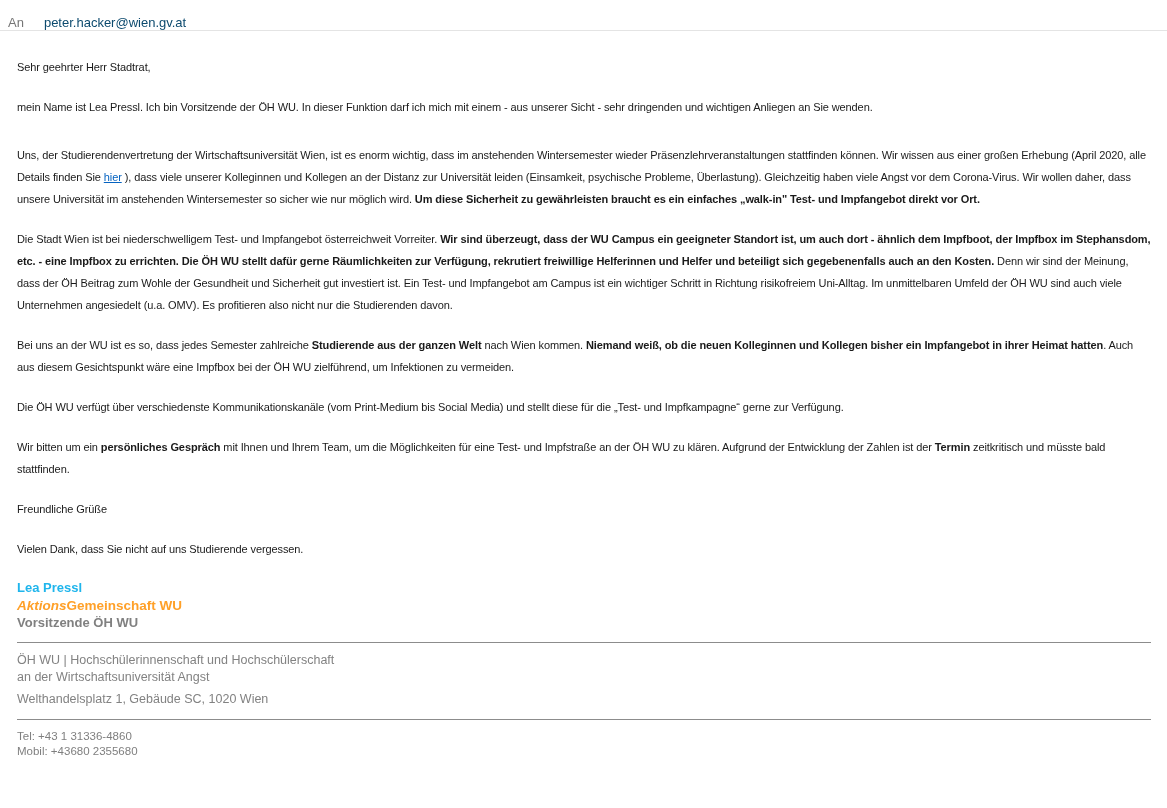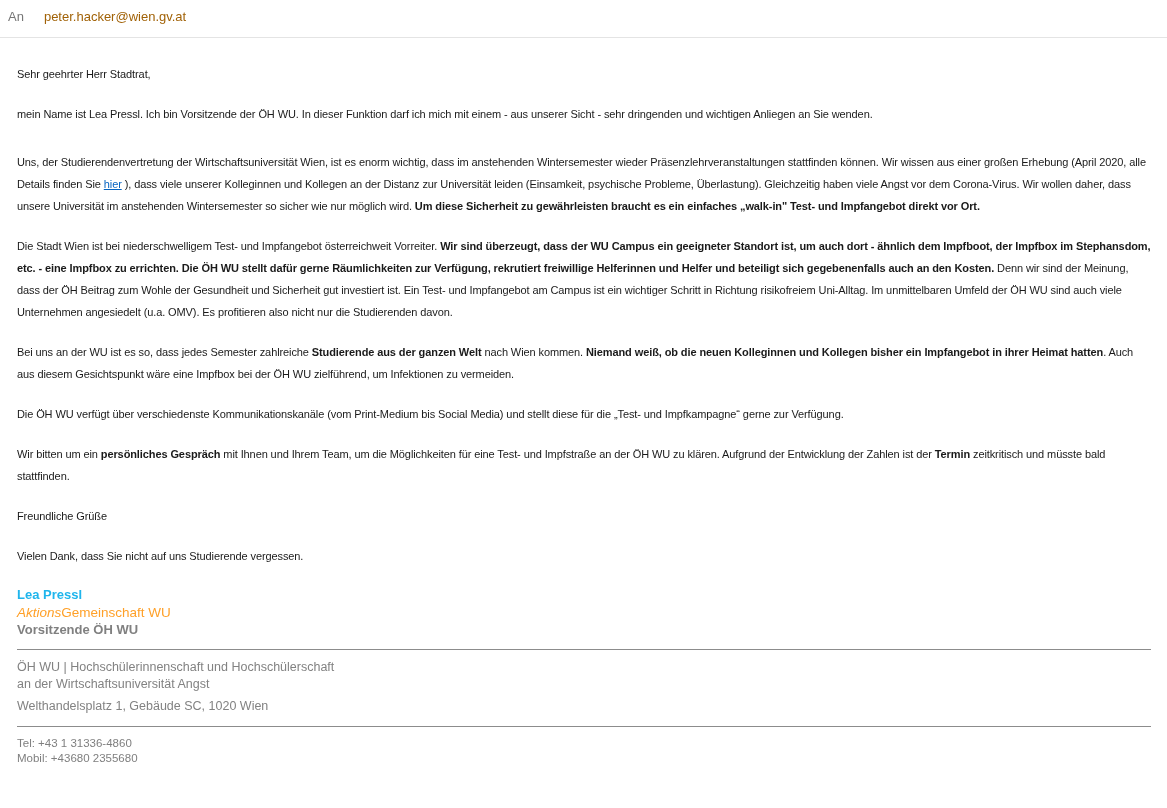--- a/index.html
+++ b/index.html
@@ -3,39 +3,39 @@
 <meta charset="utf-8">
 <style>
   * { margin: 0; padding: 0; box-sizing: border-box; }
   html, body { background: #ffffff; }
   body {
     width: 1167px; height: 808px; overflow: hidden;
     font-family: "Liberation Sans", sans-serif;
     color: #1a1a1a;
   }
   .header {
-    display: flex; align-items: flex-start;
-    padding: 9px 0 0 8px; height: 38px;
+    display: flex; align-items: flex-end;
+    padding: 9px 0 0 8px; height: 31px;
     border-bottom: 1px solid #e4e4e4;
     font-size: 13px; color: #767676;
   }
   .to-label { margin-right: 20px; }
-  .recipient { color: #a16207; cursor: pointer; }
+  .recipient { color: #0c4a6e; cursor: pointer; }
   .content { padding: 25px 16px 0 17px; }
   .email-body p {
     font-size: 11px; line-height: 22px; margin: 0 0 18px 0;
     color: #1a1a1a; letter-spacing: -0.1px;
   }
   .email-body b { font-weight: bold; }
   a.link-blue {
     color: #0563c1; text-decoration: underline; cursor: pointer;
   }
   .signature { margin-top: 16px; }
   .sig-name { font-size: 13px; font-weight: bold; color: #1fb5ec; line-height: 19px; }
-  .sig-org  { font-size: 13.5px; font-weight: normal; color: #ffa028; line-height: 17px; }
+  .sig-org  { font-size: 13.5px; font-weight: bold; color: #ffa028; line-height: 17px; }
   .sig-org .it { font-style: italic; }
   .sig-role { font-size: 13px; font-weight: bold; color: #808080; line-height: 17px; }
   .sig-hr { border: none; border-top: 1px solid #8c8c8c; margin: 11px 0 9px 0; }
   .sig-block { font-size: 12.5px; font-weight: normal; color: #828282; line-height: 17px; }
   .sig-address { margin-top: 5px; }
   .sig-small { font-size: 11.5px; color: #7f7f7f; line-height: 15px; }
 </style>
 </head>
 <body>
 

